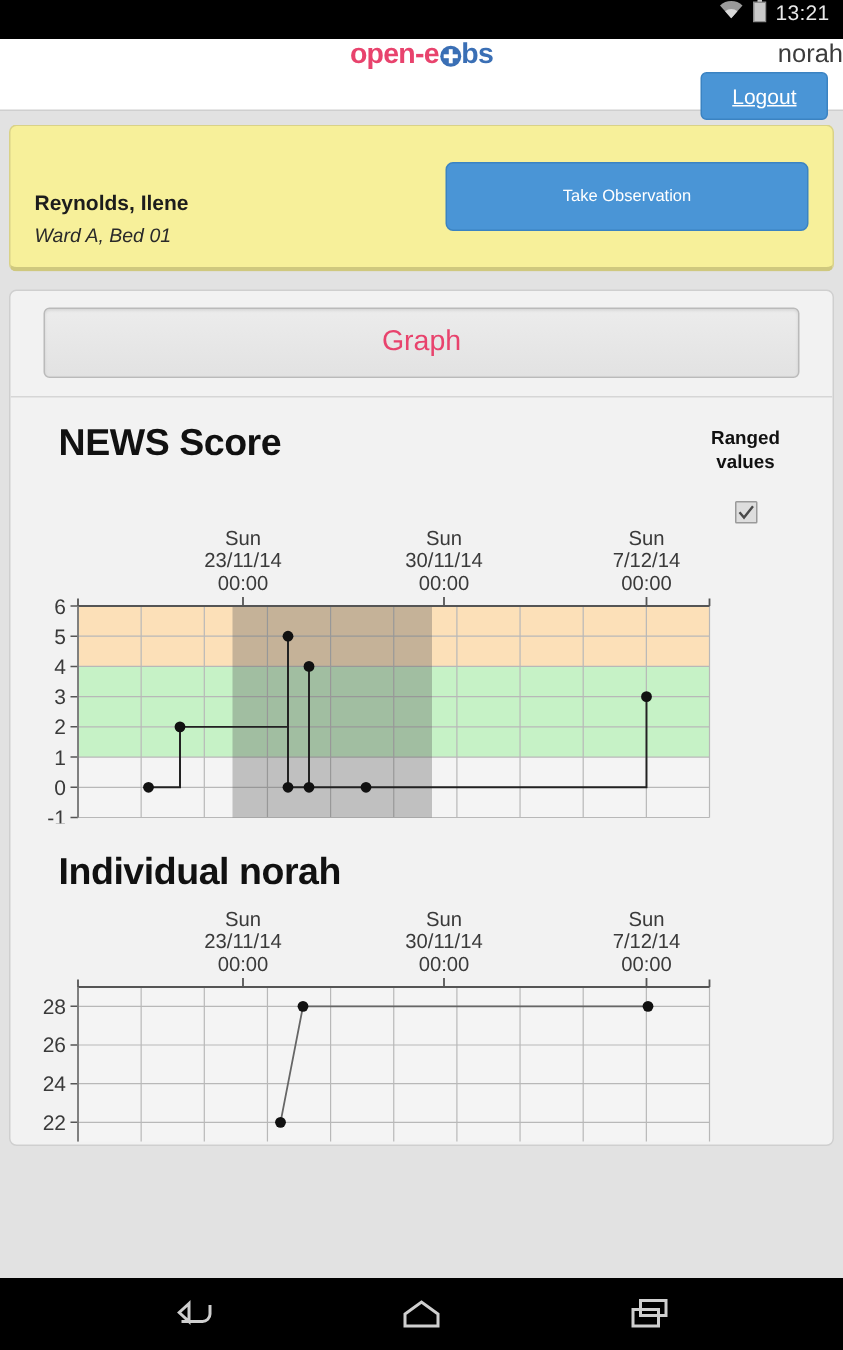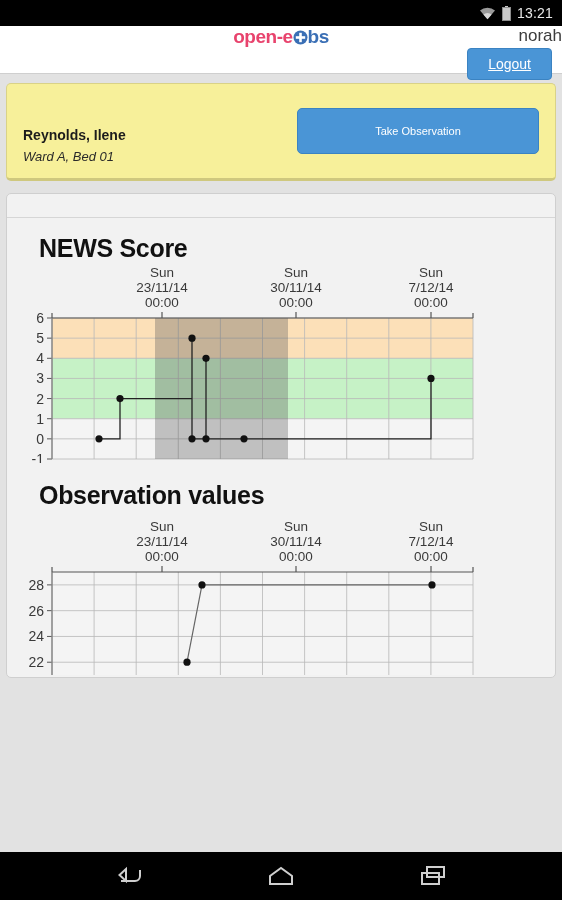--- a/index.html
+++ b/index.html
@@ -7,21 +7,21 @@
     width: 562px; height: 900px;
     font-family: "Liberation Sans", sans-serif;
     background: #d8d8d8;
     overflow: hidden;
   }
   .screen { width: 562px; height: 900px; position: relative; background: #e2e2e2; }
 
   
   .statusbar {
     height: 26px; background: #000; color: #d8d8d8;
-    display: flex; align-items: center; justify-content: flex-end;
+    display: flex; justify-content: flex-end;
     padding-right: 9px; gap: 6px;
   }
   .statusbar .clock { font-size: 14px; color: #e8e8e8; letter-spacing: .2px; }
   .wifi-icon { display: block; }
   .batt-icon { display: block; }
 
   
   .appbar {
     height: 48px; background: #fff; border-bottom: 1px solid #cfcfcf;
     display: flex; align-items: center; position: relative; padding: 0 10px; flex-direction: column;
@@ -168,25 +168,37 @@
         <div class="banner-loc">Ward A, Bed 01</div>
       </div>
       <button class="take-obs-btn">Take Observation</button>
     </div>
   </div>
 
   <div class="panel-wrap">
     <div class="panel">
 
       <div class="subtabs">
+        <div class="subtab active">Graph</div>
       </div>
 
       <div class="chart-block">
         <div class="chart-head">
           <div class="chart-title">NEWS Score</div>
+          <div class="ranged">
+            <div class="ranged-label">
+              <span>Ranged</span><br>
+              <span>values</span>
+            </div>
+            <div class="ranged-box">
+              <svg width="11" height="11" viewBox="0 0 11 11">
+                <path d="M1 5.5 L4 9 L10 1.5" stroke="#4a4a4a" stroke-width="1.6" fill="none"></path>
+              </svg>
+            </div>
+          </div>
         </div>
 
         <div class="chart-svg-wrap">
           <svg class="chart" id="news-chart" width="562" height="200" viewBox="0 0 562 200">
               <rect x="45" y="55" width="421" height="40.28571428571428" fill="#fce0b8"></rect>
               <rect x="45" y="95.28571428571428" width="421" height="60.428571428571445" fill="#c6f2c6"></rect>
               <rect x="45" y="155.71428571428572" width="421" height="40.28571428571428" fill="#f4f4f4"></rect>
               <line x1="45" y1="196" x2="466" y2="196" stroke="#b8b8b8" stroke-width="0.8"></line>
               <text x="37" y="201" text-anchor="end" font-size="14" class="axis-txt">-1</text>
               <line x1="40" y1="196" x2="45" y2="196" stroke="#555" stroke-width="1"></line>
@@ -247,21 +259,21 @@
               <circle cx="199" cy="95.28571428571428" r="3.6" fill="#111"></circle>
               <circle cx="199" cy="175.85714285714286" r="3.6" fill="#111"></circle>
               <circle cx="237" cy="175.85714285714286" r="3.6" fill="#111"></circle>
               <circle cx="424" cy="115.42857142857143" r="3.6" fill="#111"></circle>
             </svg>
         </div>
       </div>
 
       <div class="chart-block">
         <div class="chart-head">
-          <div class="chart-title">Observation values</div>
+          <div class="chart-title">Individual norah</div>
         </div>
         <div class="chart-svg-wrap">
           <svg class="chart" id="indiv-chart" width="562" height="165" viewBox="0 0 562 165">
               <rect x="45" y="62" width="421" height="116" fill="#f4f4f4"></rect>
               <line x1="45" y1="152.22222222222223" x2="466" y2="152.22222222222223" stroke="#b8b8b8" stroke-width="0.8"></line>
               <text x="37" y="157.22222222222223" text-anchor="end" font-size="14" class="axis-txt">22</text>
               <line x1="40" y1="152.22222222222223" x2="45" y2="152.22222222222223" stroke="#555" stroke-width="1"></line>
               <line x1="45" y1="126.44444444444446" x2="466" y2="126.44444444444446" stroke="#b8b8b8" stroke-width="0.8"></line>
               <text x="37" y="131.44444444444446" text-anchor="end" font-size="14" class="axis-txt">24</text>
               <line x1="40" y1="126.44444444444446" x2="45" y2="126.44444444444446" stroke="#555" stroke-width="1"></line>

